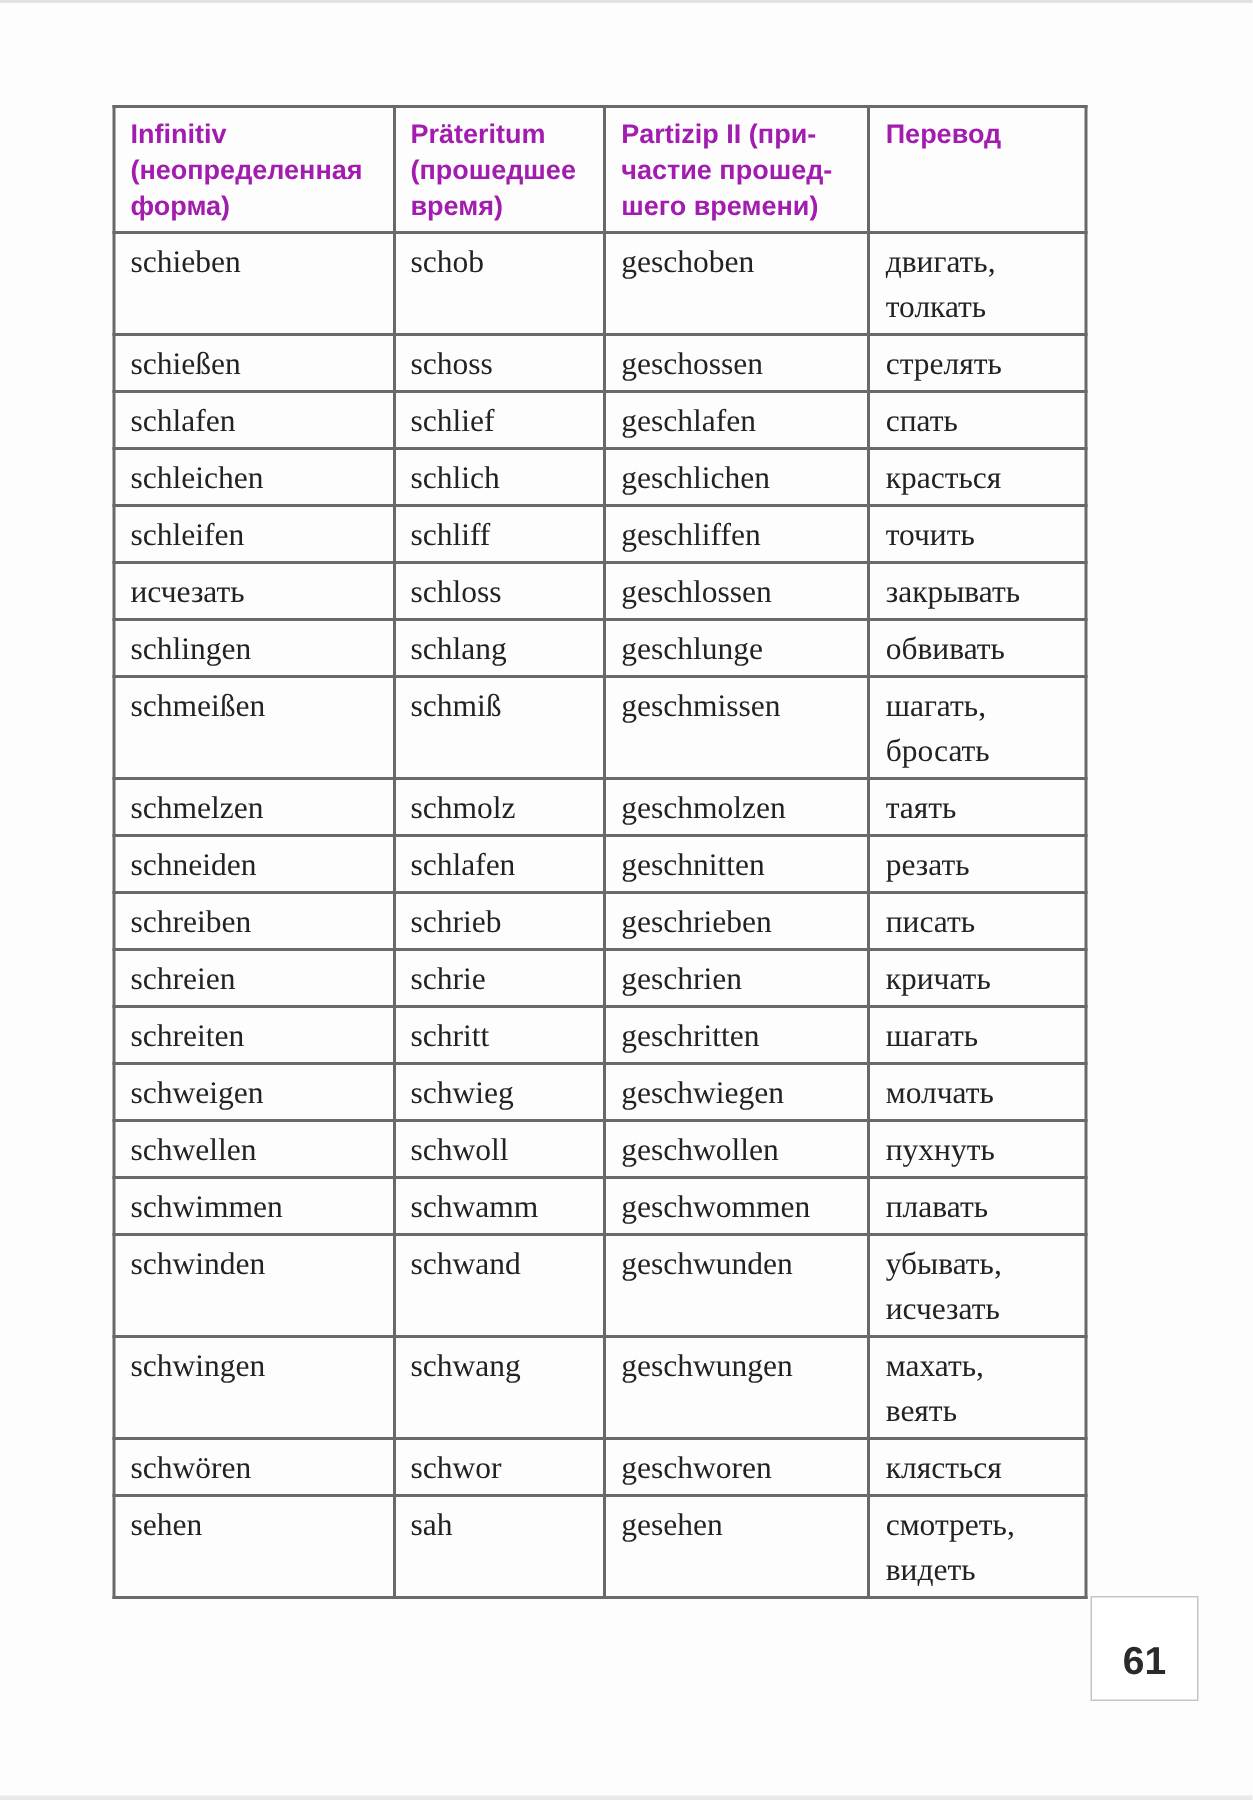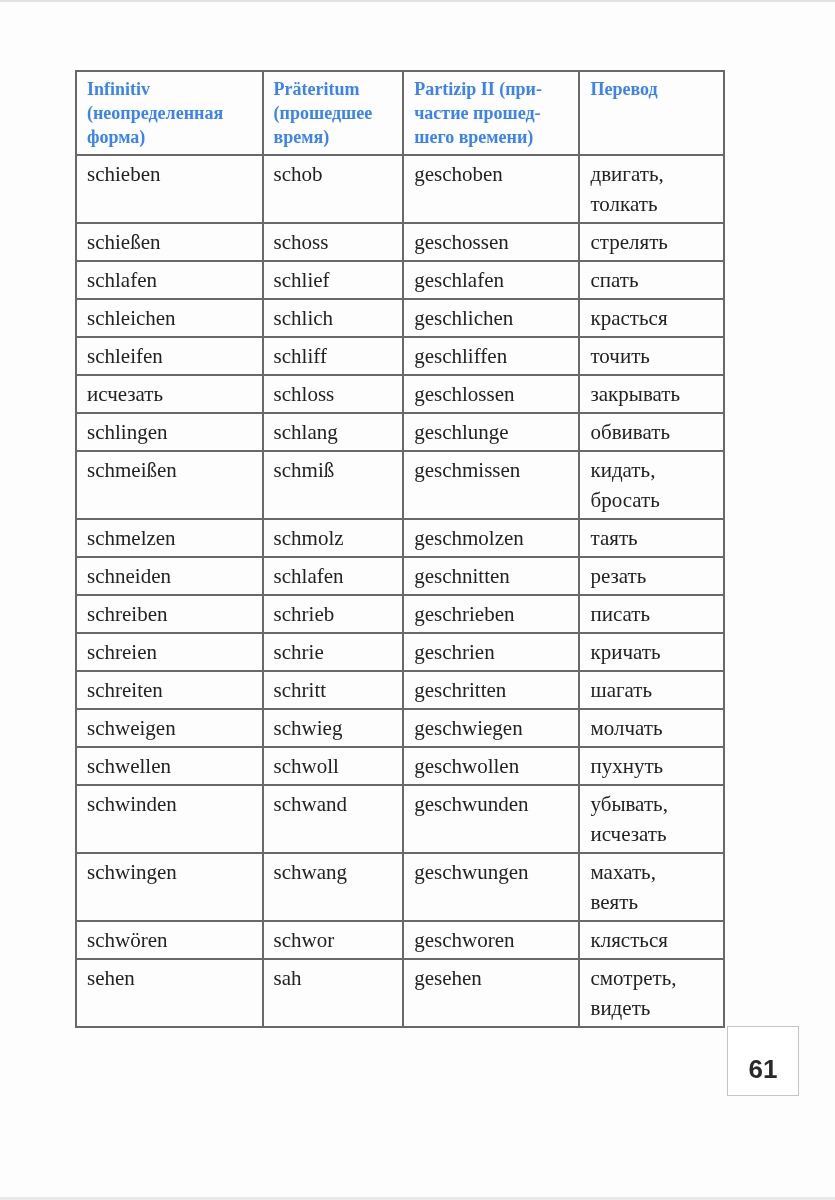--- a/index.html
+++ b/index.html
@@ -44,25 +44,25 @@
   table.verbs col.c4 { width: 22.3%; }
   table.verbs th,
   table.verbs td {
     border: 2px solid #696969;
     vertical-align: top;
     text-align: left;
     white-space: pre-line;
     overflow: hidden;
   }
   table.verbs th {
-    font-family: Liberation Serif, serif;
+    font-family: Liberation Sans, sans-serif;
     font-weight: bold;
     font-size: 18px;
     line-height: 24px;
-    color: #3b82f6;
+    color: #a21caf;
     padding: 5px 8px 5px 10px;
   }
   table.verbs td {
     font-family: "Liberation Serif", serif;
     font-size: 21px;
     line-height: 30px;
     color: #222222;
     padding: 3px 8px 3px 10px;
   }
   .page-number-box {
@@ -153,21 +153,21 @@
       <tr>
         <td>schlingen</td>
         <td>schlang</td>
         <td>geschlunge</td>
         <td>обвивать</td>
       </tr>
       <tr>
         <td>schmeißen</td>
         <td>schmiß</td>
         <td>geschmissen</td>
-        <td>кидать,
+        <td>шагать,
 бросать</td>
       </tr>
       <tr>
         <td>schmelzen</td>
         <td>schmolz</td>
         <td>geschmolzen</td>
         <td>таять</td>
       </tr>
       <tr>
         <td>schneiden</td>
@@ -197,20 +197,26 @@
         <td>schweigen</td>
         <td>schwieg</td>
         <td>geschwiegen</td>
         <td>молчать</td>
       </tr>
       <tr>
         <td>schwellen</td>
         <td>schwoll</td>
         <td>geschwollen</td>
         <td>пухнуть</td>
+      </tr>
+      <tr>
+        <td>schwimmen</td>
+        <td>schwamm</td>
+        <td>geschwommen</td>
+        <td>плавать</td>
       </tr>
       <tr>
         <td>schwinden</td>
         <td>schwand</td>
         <td>geschwunden</td>
         <td>убывать,
 исчезать</td>
       </tr>
       <tr>
         <td>schwingen</td>

